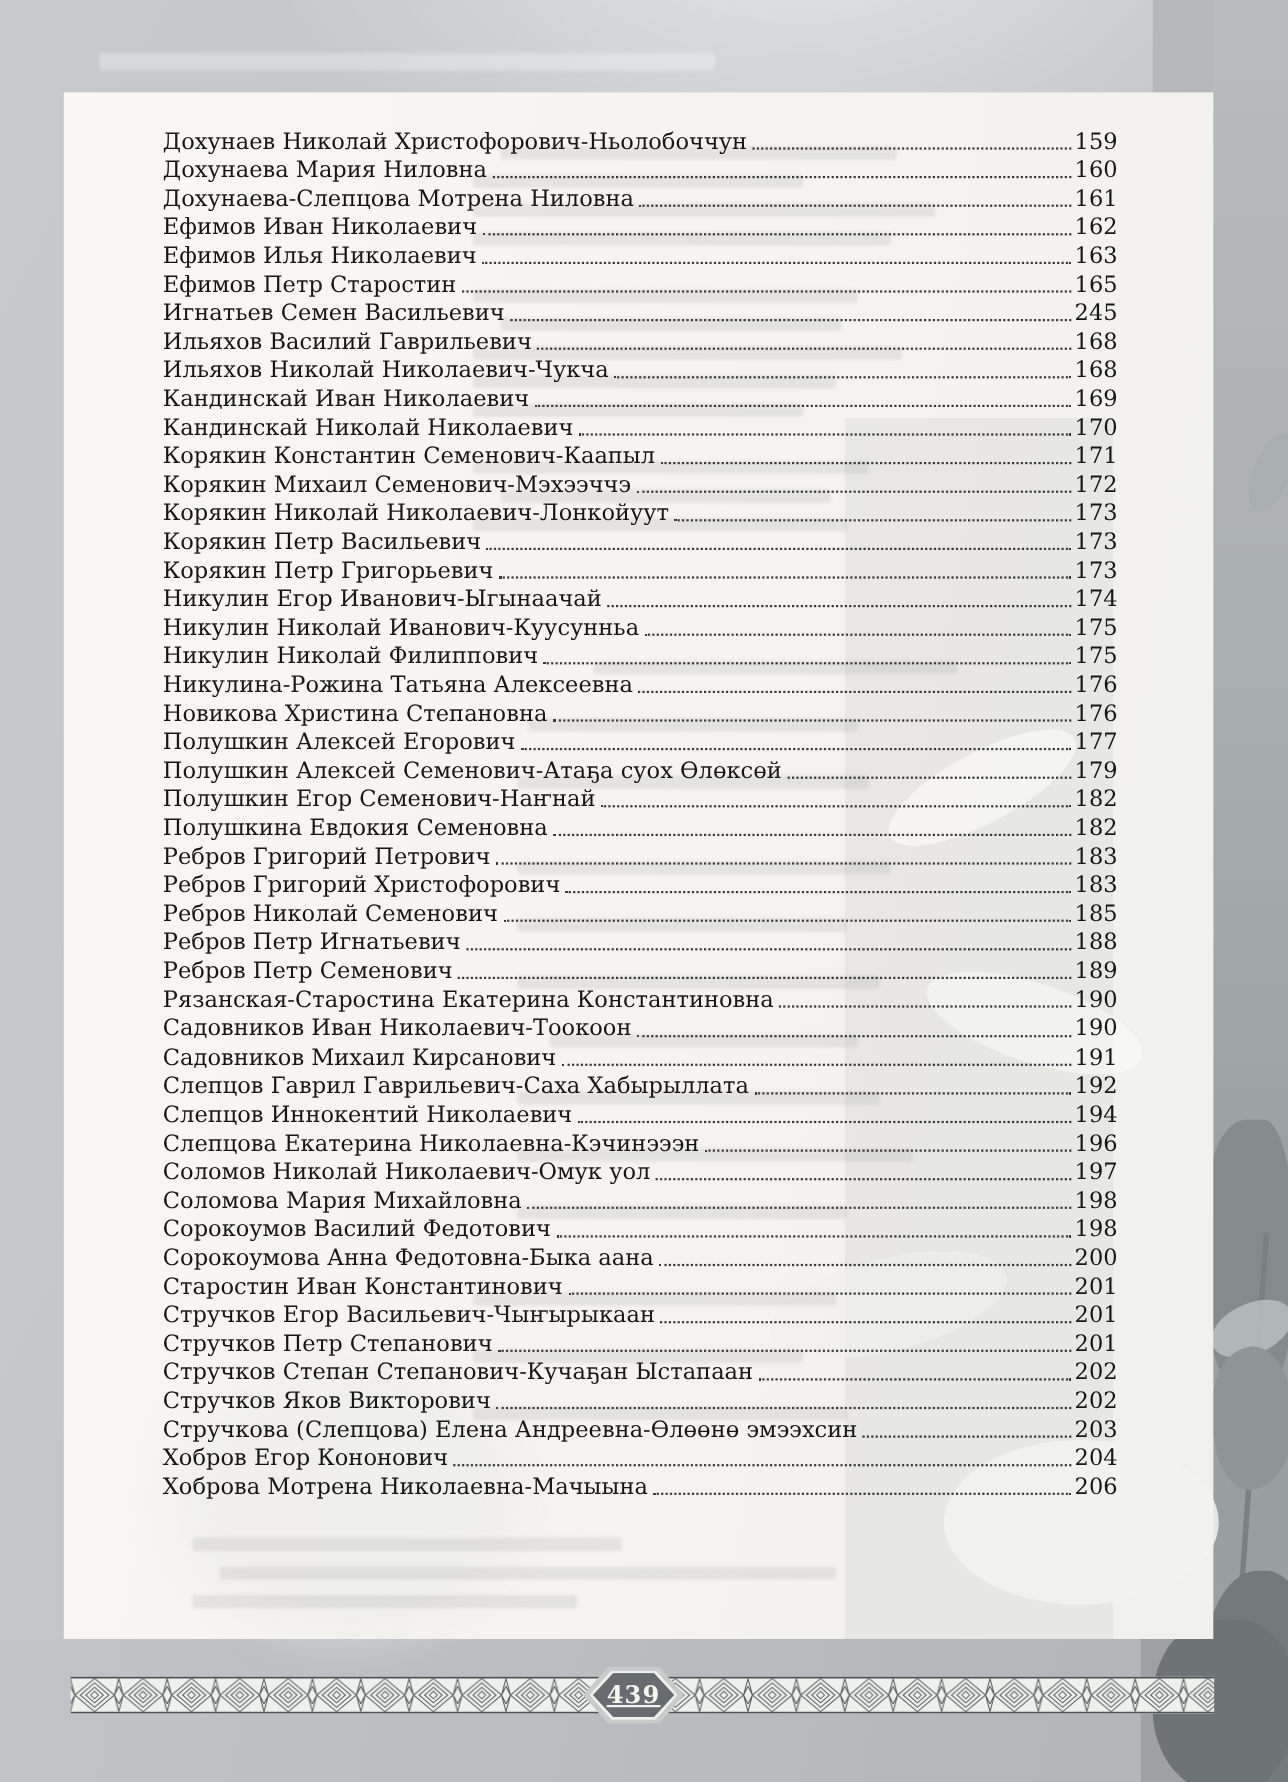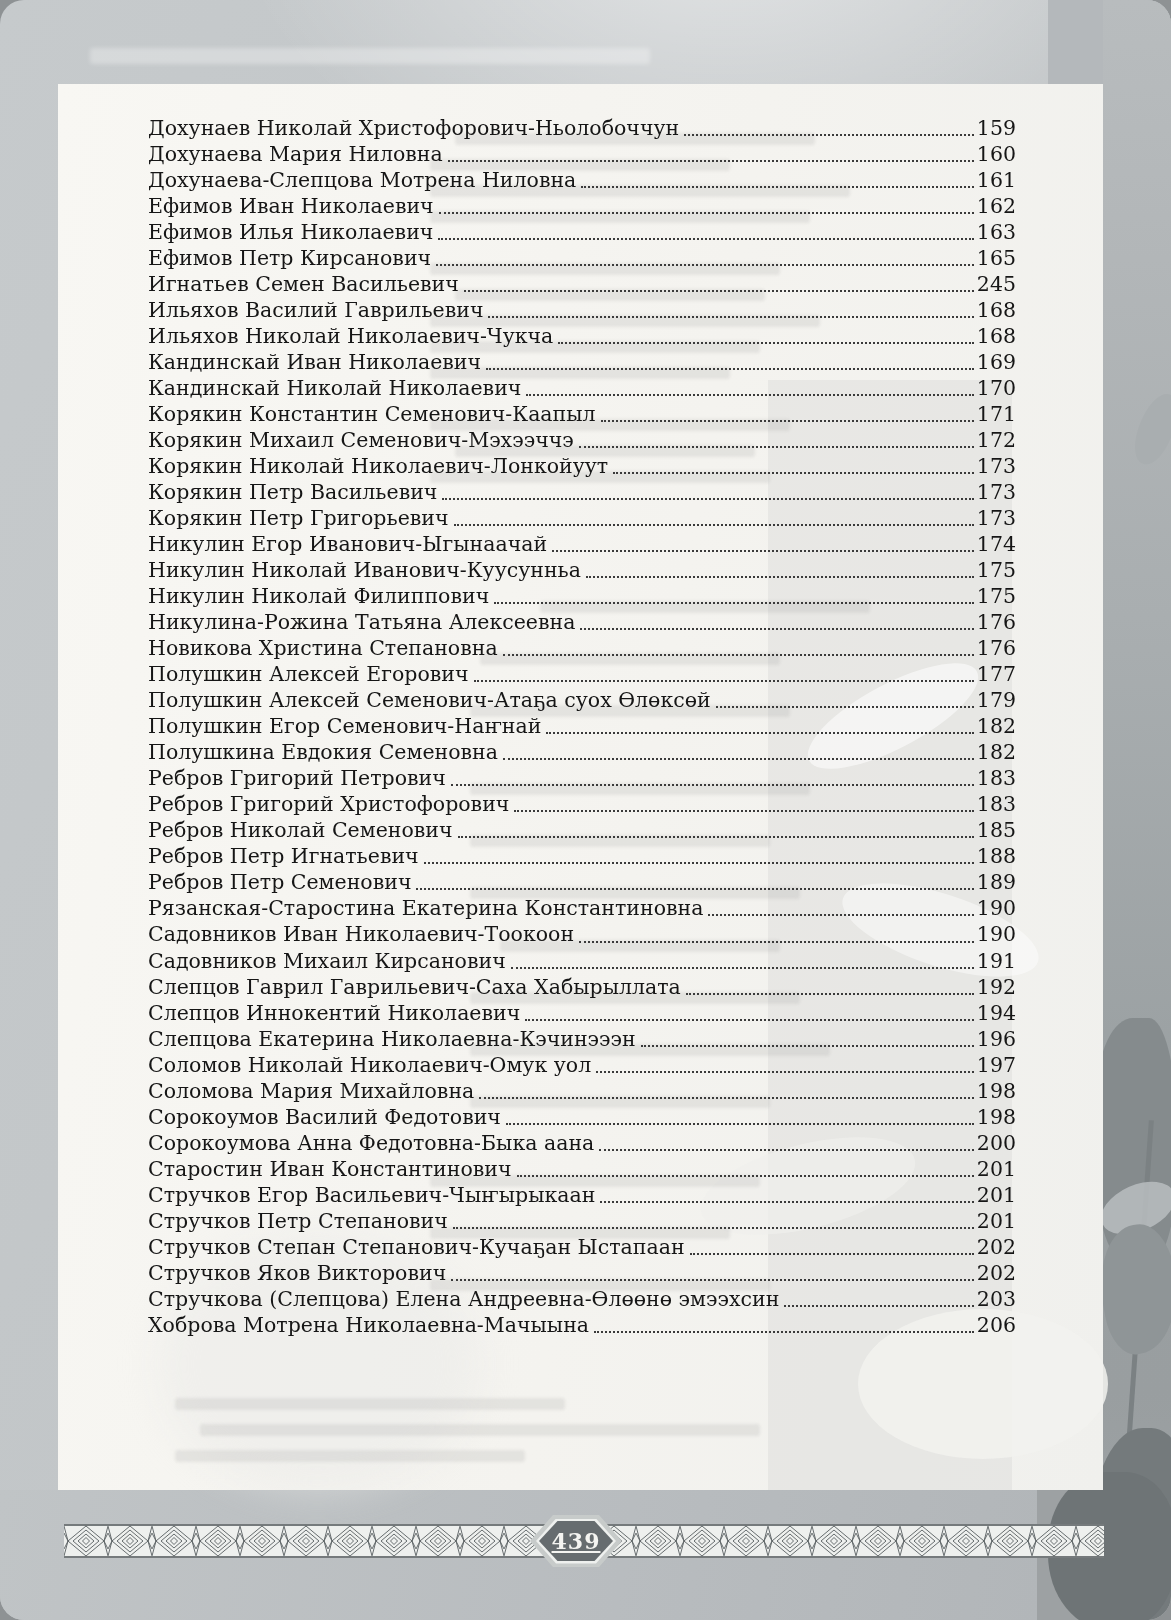--- a/index.html
+++ b/index.html
@@ -2,21 +2,20 @@
 <html><head>
 <meta charset="utf-8">
 <style>
   html,body{margin:0;padding:0;background:#8e9294;}
   .canvas{
     position:relative;width:1171px;height:1620px;overflow:hidden;
     background:
       radial-gradient(ellipse 700px 420px at 62% -5%, rgba(255,255,255,.55), rgba(255,255,255,0) 70%),
       linear-gradient(118deg, #c6cacc 0%, #c2c6c8 45%, #bcc0c2 100%);
     font-family:"DejaVu Serif","Liberation Serif",serif;
-    border-radius:24px;
   }
   
   .block-topright{position:absolute;left:1048px;top:0;width:123px;height:278px;background:#b4b8bb;}
   .strip-right{position:absolute;left:1103px;top:0;width:68px;height:1620px;
     background:linear-gradient(#b8bcbe 0%,#b2b6b8 16%,#a9aeb0 38%,#9aa0a2 68%,#999ea0 86%,#a0a5a7 100%);}
   .block-bottomright{position:absolute;left:1037px;top:1490px;width:134px;height:130px;background:#9da1a3;}
   .ground-bottom{position:absolute;left:0;top:1490px;width:1037px;height:130px;
     background:linear-gradient(100deg,#c0c4c6,#b8bcbf 60%,#b2b6b9);}
   
   .sil{position:absolute;}
@@ -123,21 +122,21 @@
     <span class="name">Ефимов Иван Николаевич</span>
     <span class="leader"></span>
     <span class="pg">162</span>
   </div>
       <div class="toc-row">
     <span class="name">Ефимов Илья Николаевич</span>
     <span class="leader"></span>
     <span class="pg">163</span>
   </div>
       <div class="toc-row">
-    <span class="name">Ефимов Петр Кирсанович</span>
+    <span class="name">Ефимов Петр Старостин</span>
     <span class="leader"></span>
     <span class="pg">165</span>
   </div>
       <div class="toc-row">
     <span class="name">Игнатьев Семен Васильевич</span>
     <span class="leader"></span>
     <span class="pg">245</span>
   </div>
       <div class="toc-row">
     <span class="name">Ильяхов Василий Гаврильевич</span>
@@ -326,20 +325,25 @@
   </div>
       <div class="toc-row">
     <span class="name">Стручков Яков Викторович</span>
     <span class="leader"></span>
     <span class="pg">202</span>
   </div>
       <div class="toc-row">
     <span class="name">Стручкова (Слепцова) Елена Андреевна-Өлөөнө эмээхсин</span>
     <span class="leader"></span>
     <span class="pg">203</span>
+  </div>
+      <div class="toc-row">
+    <span class="name">Хобров Егор Кононович</span>
+    <span class="leader"></span>
+    <span class="pg">204</span>
   </div>
       <div class="toc-row">
     <span class="name">Хоброва Мотрена Николаевна-Мачыына</span>
     <span class="leader"></span>
     <span class="pg">206</span>
   </div>
     </div>
 
   <div class="band">
     <svg width="1040" height="34" viewBox="0 0 1040 34" preserveAspectRatio="none">

